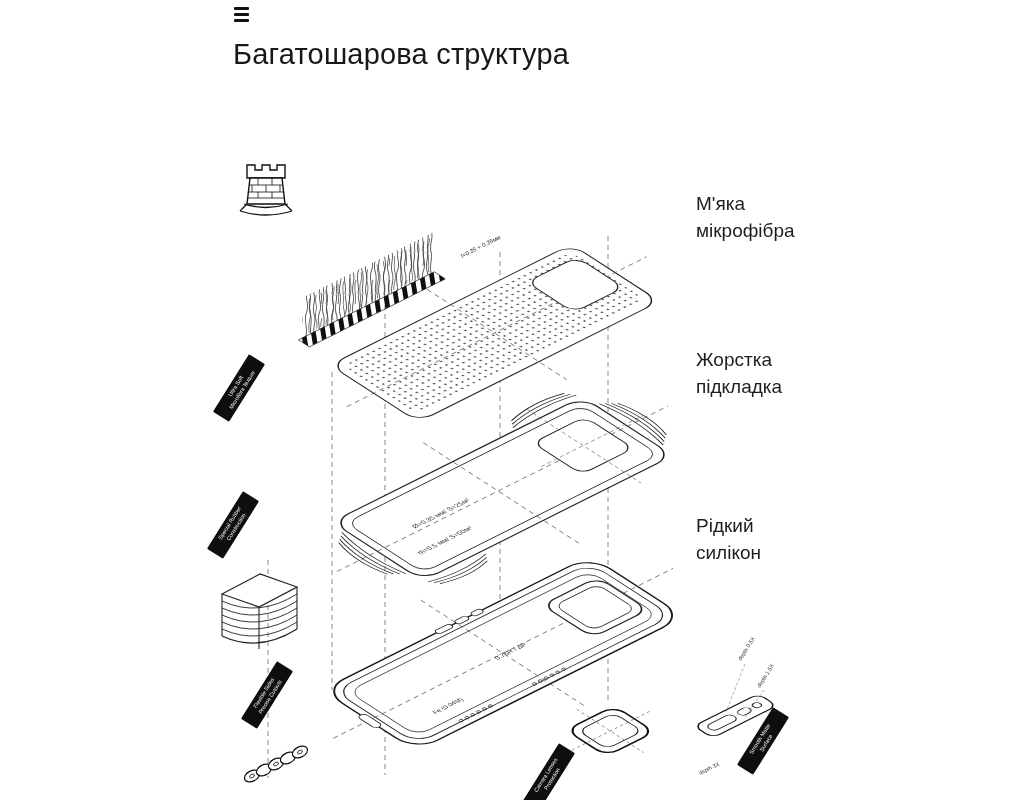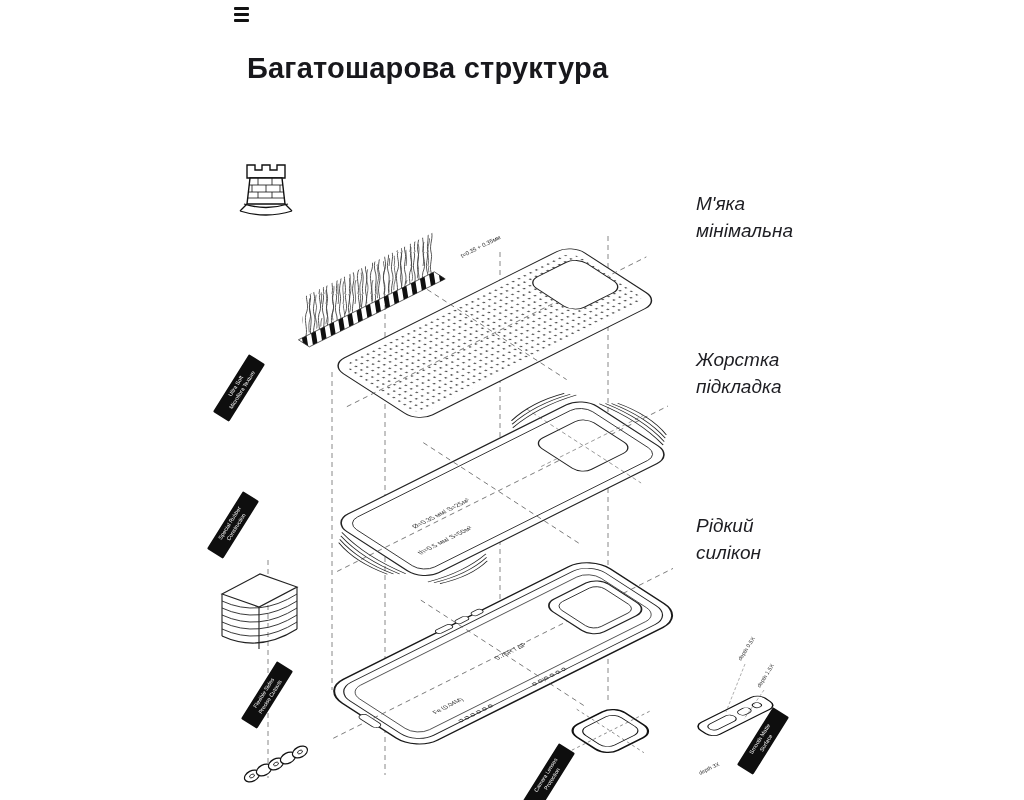--- a/index.html
+++ b/index.html
@@ -3,51 +3,51 @@
 <meta charset="utf-8">
 <style>
   html,body{margin:0;padding:0;background:#fff;}
   .canvas{
     position:relative;width:1024px;height:800px;background:#ffffff;
     font-family:"Liberation Sans","DejaVu Sans",sans-serif;color:#16161a;overflow:hidden;
   }
   .menu{position:absolute;left:234px;top:7px;width:16px;display:flex;flex-direction:column;gap:3px;cursor:pointer;}
   .menu span{display:block;width:15px;height:3px;background:#121212;border-radius:1px;}
   .title{
-    position:absolute;left:233px;top:38px;margin:14px;
-    font-size:29px;font-weight:700;letter-spacing:.2px;color:#18181c;white-space:nowrap;
+    position:absolute;left:233px;top:38px;margin:0;
+    font-size:29px;font-weight:400;letter-spacing:.2px;color:#18181c;white-space:nowrap;
   }
   .subtitle{
     position:absolute;left:234px;top:88px;margin:0;
     font-size:19px;line-height:27px;color:#1d1d22;
   }
   .layer-label{
     position:absolute;left:696px;font-size:19px;line-height:27px;color:#1d1d22;
   }
-  .layer-label span{display:block;font-style:italic;}
+  .layer-label span{display:block;}
   svg{position:absolute;left:0;top:0;}
   svg text{font-family:"Liberation Sans","DejaVu Sans",sans-serif;}
 </style>
 </head>
 <body>
 
 <div class="canvas">
 
   <div class="menu">
     <span></span>
       <span></span>
       <span></span>
   </div>
 
   <h1 class="title">Багатошарова структура</h1>
 
 
   <div class="layer-label" style="top:190px">
     <span>М'яка</span>
-    <span>мінімальна</span>
+    <span>мікрофібра</span>
   </div>
   <div class="layer-label" style="top:512px">
     <span>Рідкий</span>
     <span>силікон</span>
   </div>
   <div class="layer-label" style="top:346px">
     <span>Жорстка</span>
     <span>підкладка</span>
   </div>
 

